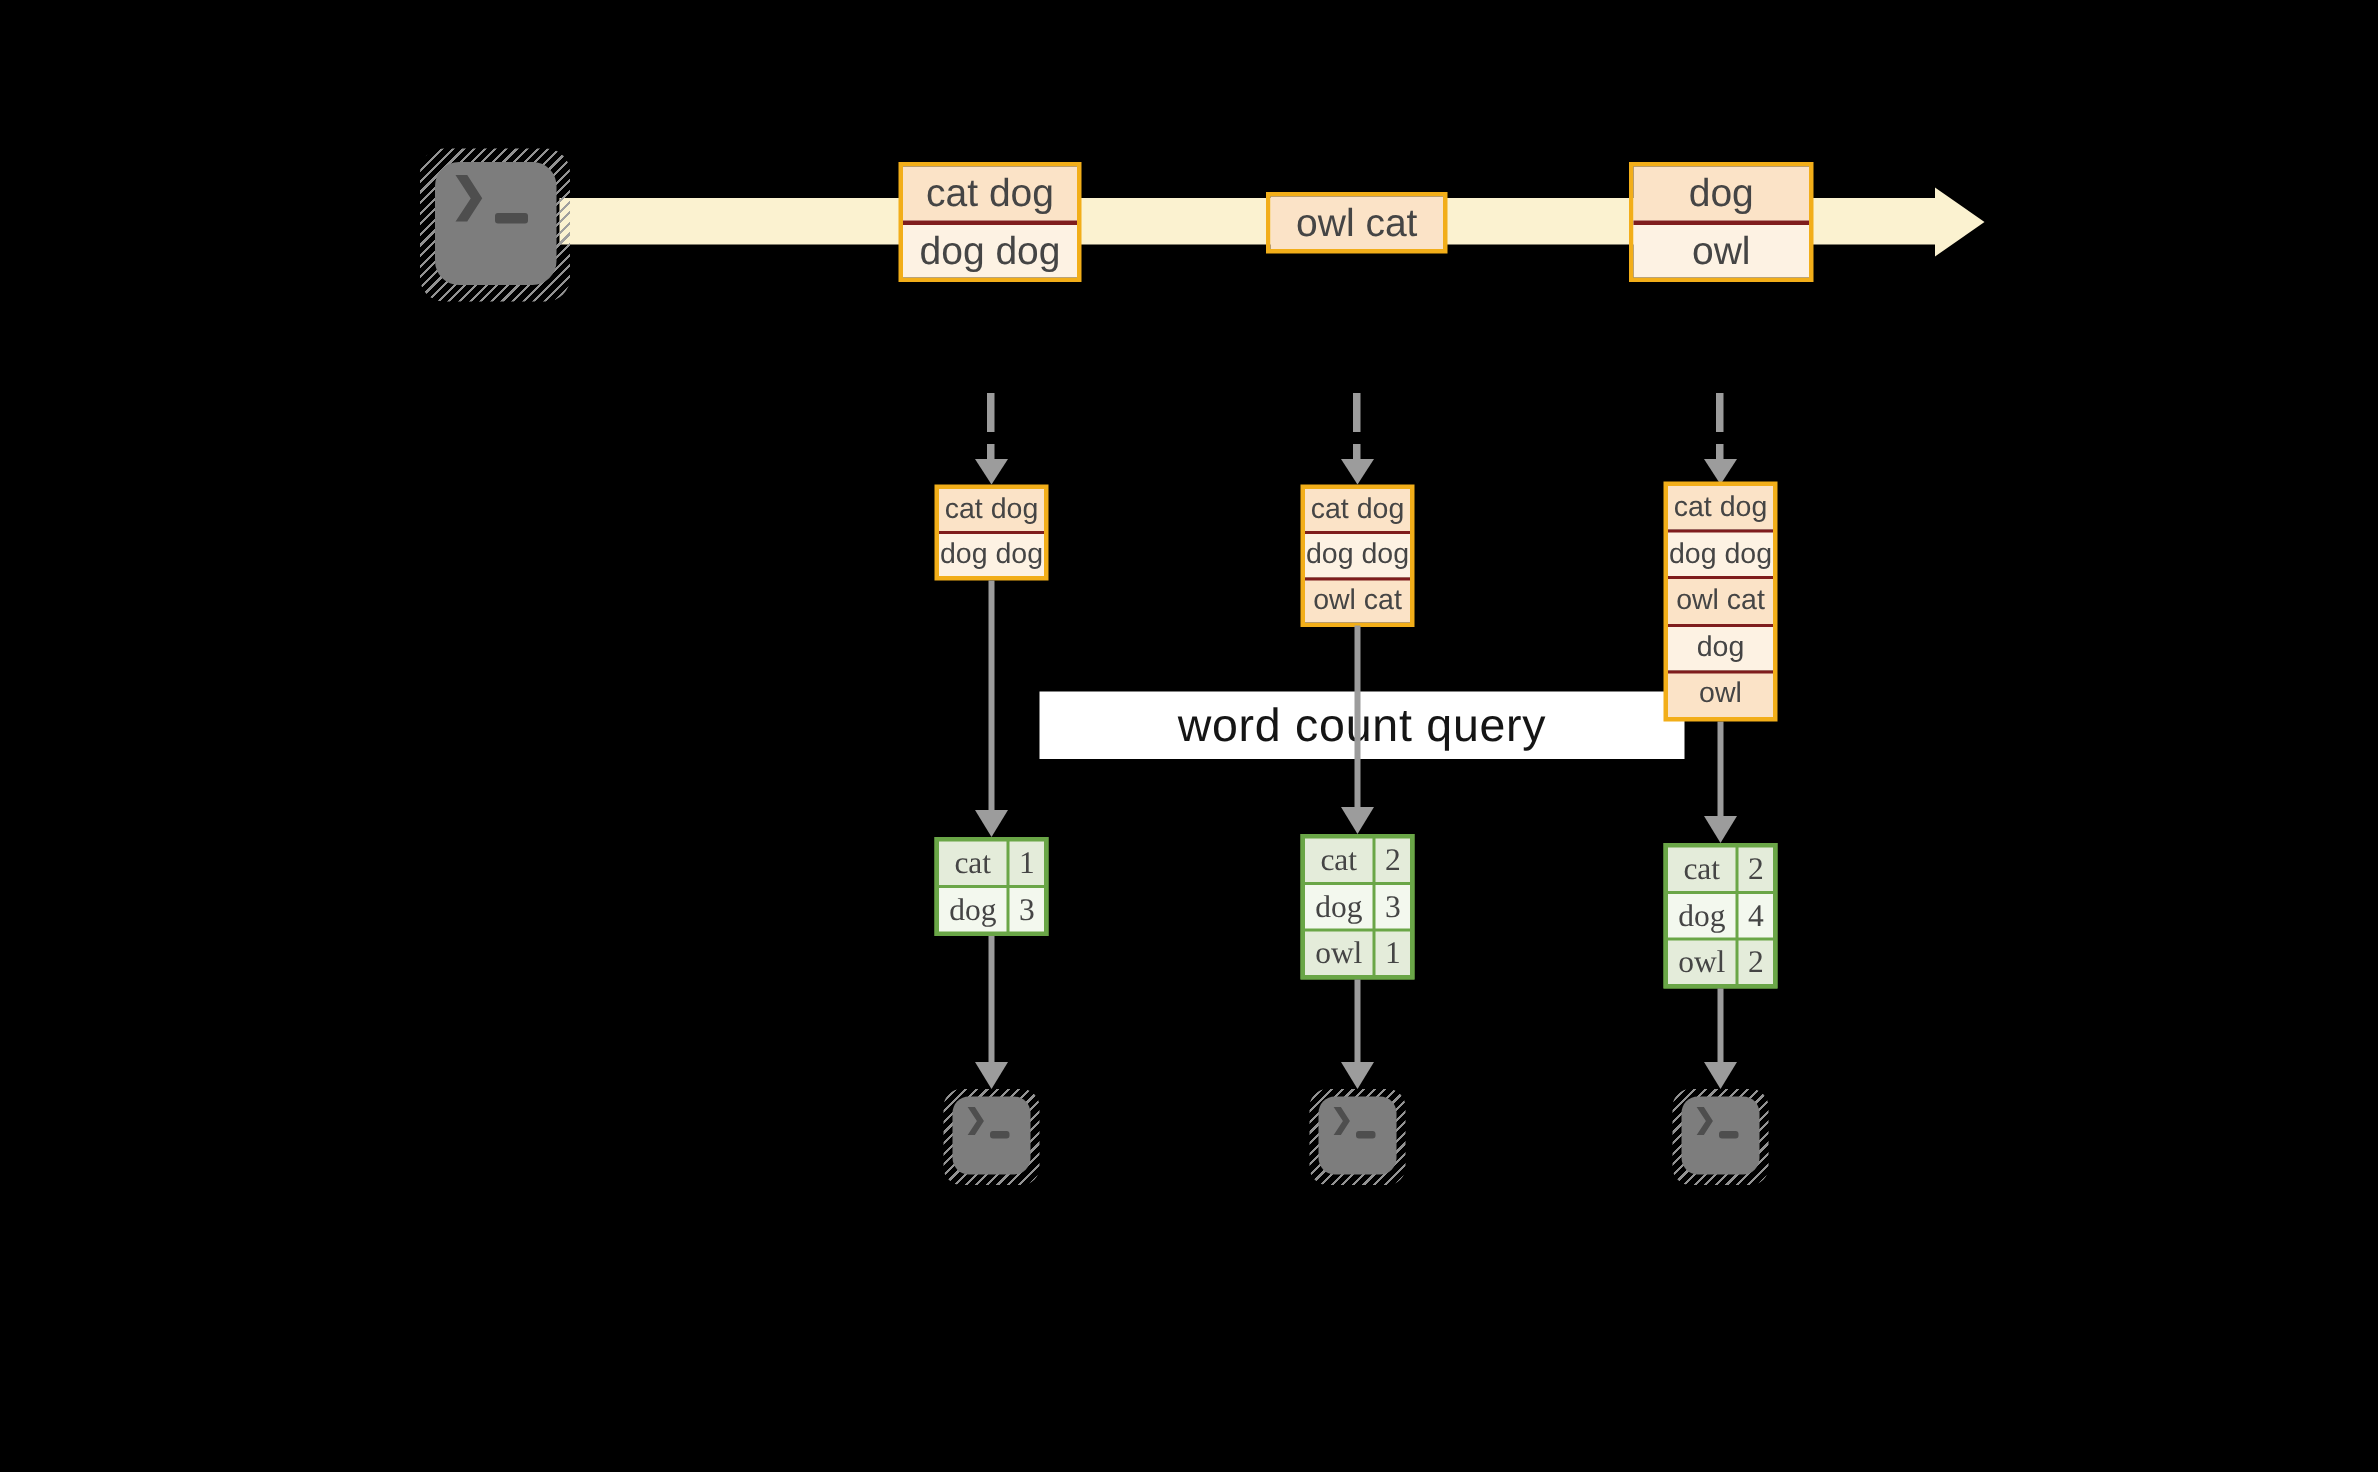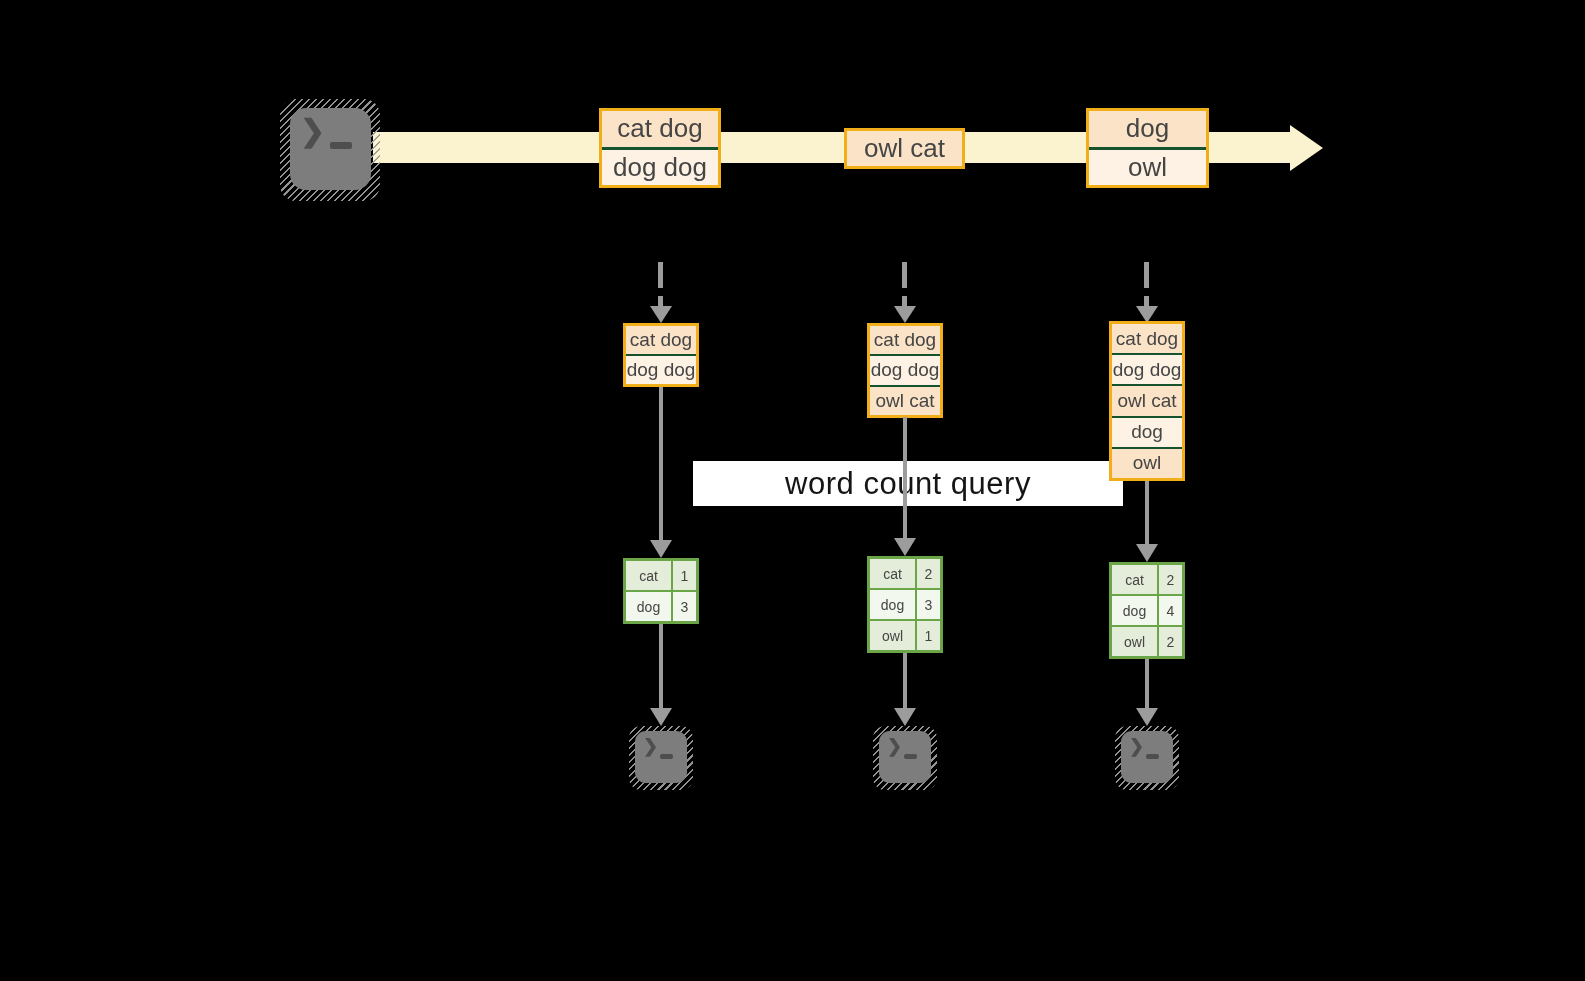--- a/index.html
+++ b/index.html
@@ -12,32 +12,32 @@
 
   
   .band{background:#fbf2d0;z-index:0;}
   .band-head{width:0;height:0;border-top:23px solid transparent;
     border-bottom:23px solid transparent;border-left:33px solid #fbf2d0;z-index:0;}
 
   
   .obox{border:3px solid #f2ae19;display:flex;flex-direction:column;
     box-sizing:border-box;z-index:2;}
   .orow{flex:1;display:flex;align-items:center;justify-content:center;
-    color:#454545;border-top:3px solid #14532d;}
+    color:#454545;border-top:3px solid #7f1d1d;}
   .orow:first-child{border-top:none;}
   .big .orow{font-size:26px;}
   .small .orow{font-size:19px;border-top-width:2.5px;}
   .fa{background:#fbe3c7;}
   .fb{background:#fdf2e3;}
 
   
   .gtable{box-sizing:border-box;border:3px solid #6aa647;background:#6aa647;
     display:grid;grid-template-columns:45px 23px;grid-auto-rows:29px;gap:2px;z-index:2;}
   .gcell{display:flex;align-items:center;justify-content:center;
-    font-size:14px;color:#454545;}
+    font-size:21px;color:#454545;font-family:Liberation Serif, serif;}
   .ga{background:#e4ecda;}
   .gb{background:#f3f8ee;}
 
   
   .vline{background:#9c9c9c;z-index:3;}
   .ahead{width:0;height:0;border-left:11px solid transparent;
     border-right:11px solid transparent;border-top:18px solid #9c9c9c;z-index:3;}
   .ahead.dh{border-top-width:17px;}
 
   

